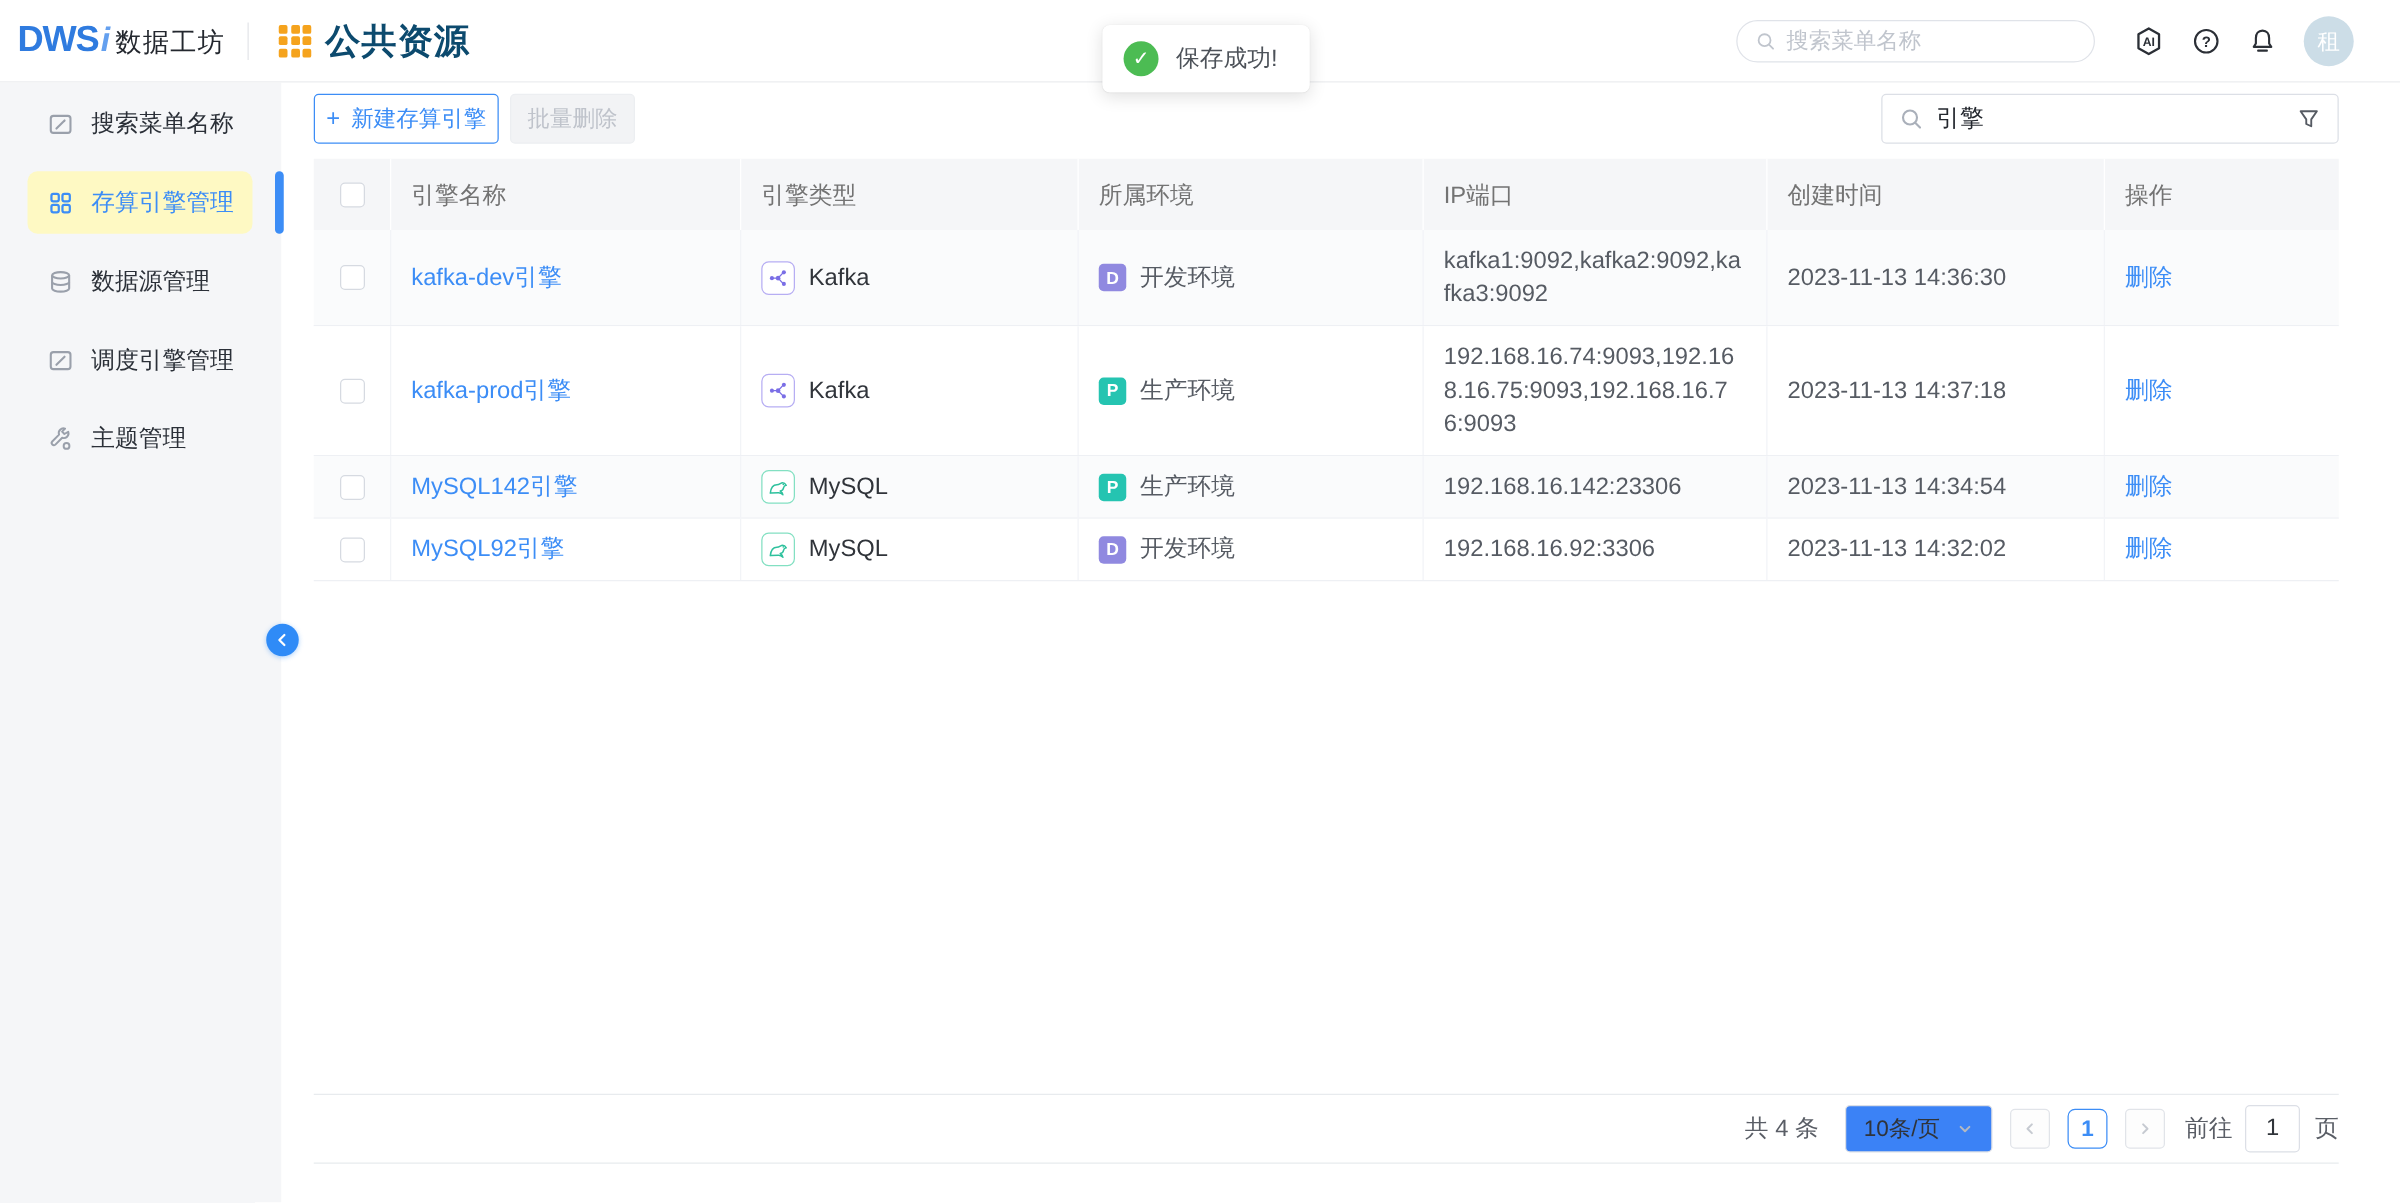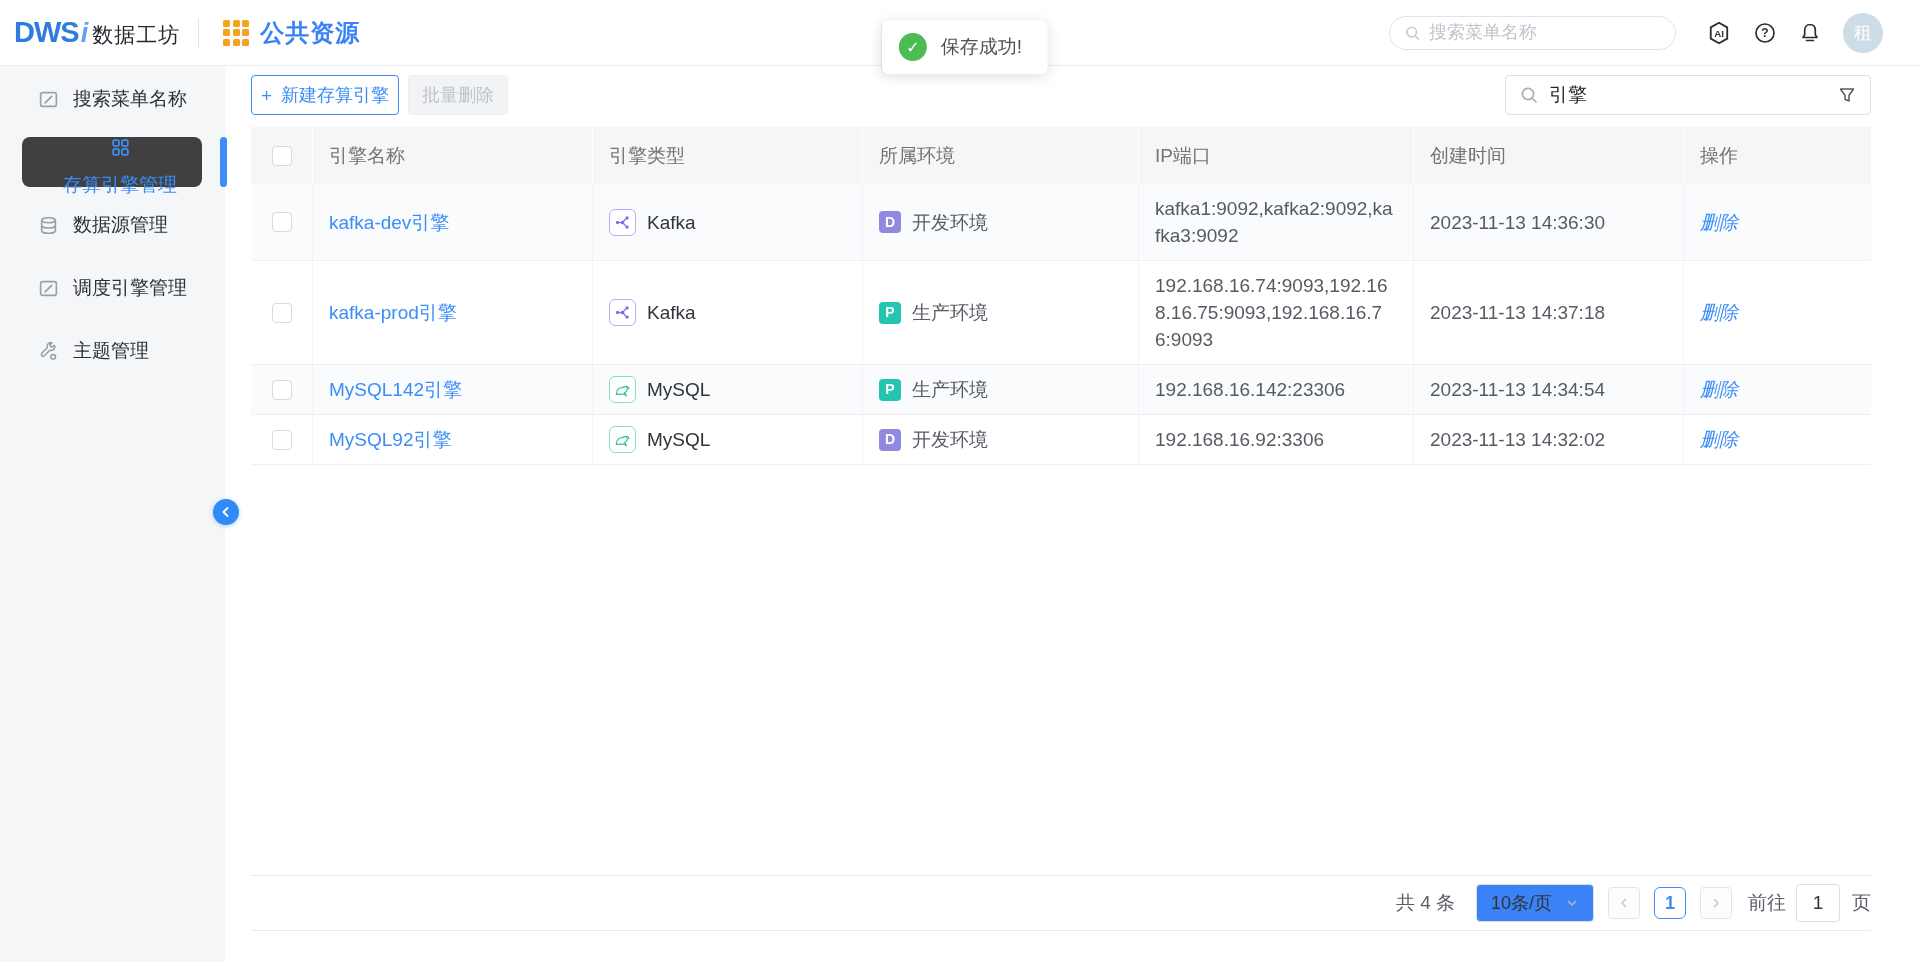--- a/index.html
+++ b/index.html
@@ -15,21 +15,21 @@
     border-bottom:1px solid #ebedf0; background:#fff; position:relative; z-index:5;
   }
   .logo{ display:flex; align-items:baseline; gap:4px; cursor:pointer; }
   .logo .brand{ font-weight:900; font-size:29px; color:#2f7bdf; letter-spacing:-1px; }
   .logo .brand-i{ font-weight:800; font-style:italic; font-size:27px; color:#64a0ef; margin-left:-2px;}
   .logo .suffix{ font-size:21px; color:#23272e; margin-left:0; letter-spacing:1px;}
   .top-divider{ width:1px; height:30px; background:#e3e5e9; margin:0 24px 0 18px; }
   .app-entry{ display:flex; align-items:center; gap:11px; cursor:pointer; }
   .grid-icon{ display:grid; grid-template-columns:repeat(3,7px); grid-template-rows:repeat(3,7px); gap:2.5px; }
   .grid-icon span{ background:#f5a31d; border-radius:1.5px; }
-  .app-entry .app-name{ font-size:24px; font-weight:700; color:#3b82f6; letter-spacing:1px;}
+  .app-entry .app-name{ font-size:28px; font-weight:700; color:#0c4a6e; letter-spacing:1px;}
 
   .top-search{
     margin-left:auto; width:287px; height:34px; border:1px solid #e0e3e9; border-radius:17px;
     display:flex; align-items:center; padding:0 14px; gap:8px; background:#fff;
   }
   .top-search input{ border:none; outline:none; flex:1; font-size:18px; color:#30343a; background:transparent; font-family:inherit;}
   .top-search input::placeholder{ color:#c0c5cd; }
 
   .top-icons{ display:flex; align-items:center; gap:21px; margin-left:30px; }
   .icon-btn{ cursor:pointer; display:flex; align-items:center; justify-content:center; }
@@ -53,21 +53,21 @@
   
   .sidebar{
     position:absolute; top:66px; left:0; bottom:0; width:225px; background:#f5f6f8;
     padding-top:8px; overflow:visible; z-index:4;
   }
   .side-item{
     height:50px; margin:0 23px 13px 22px; border-radius:8px; display:flex; align-items:center;
     gap:14px; padding-left:16px; font-size:19px; color:#2b3038; cursor:pointer; position:relative;
   }
   .side-item svg{ flex:0 0 auto; }
-  .side-item.active{ background:#404040; color:#3c8df6;flex-direction:column; }
+  .side-item.active{ background:#fef9c3; color:#3c8df6; }
   .side-item.active::after{
     content:""; position:absolute; right:-25px; top:0; width:7px; height:100%;
     background:#3c8df6; border-radius:4px;
   }
   .collapse-btn{
     position:absolute; left:213px; top:433px; width:26px; height:26px; border-radius:50%;
     background:#2f8bf7; display:flex; align-items:center; justify-content:center; cursor:pointer;
     box-shadow:0 1px 4px rgba(47,139,247,.4); z-index:6;
   }
 
@@ -95,21 +95,21 @@
     display:flex; align-items:center; padding:0 16px; font-size:19px; font-weight:500; color:#737373;
     border-right:1px solid #fff;
   }
   .th:last-child{ border-right:none; }
   .trow{ display:flex; border-bottom:1px solid #eef0f4; background:#fff; }
   .trow:nth-child(even){ background:#fafbfc; }
   .td{
     display:flex; align-items:center; padding:11px 16px; font-size:19px; color:#565b63;
     line-height:27px; border-right:1px solid #f2f4f7; min-height:49px;
   }
-  .td:last-child{ border-right:none;font-style:italic; }
+  .td:last-child{ border-right:none; }
   .c0{ width:62px; justify-content:center; padding:0; }
   .c1{ width:280px; } .c2{ width:270px; } .c3{ width:276px; }
   .c4{ width:275px; } .c5{ width:270px; } .c6{ flex:1; }
   .checkbox{ width:20px; height:20px; border:1px solid #d6dae1; border-radius:4px; background:#fff; cursor:pointer; }
   a.link{ color:#3c8df6; text-decoration:none; cursor:pointer; }
   .ip{ word-break:break-all; }
 
   .type-wrap{ display:flex; align-items:center; gap:11px; }
   .type-icon{
     width:27px; height:27px; border-radius:6px; border:1.5px solid #ccc; background:#fff;

